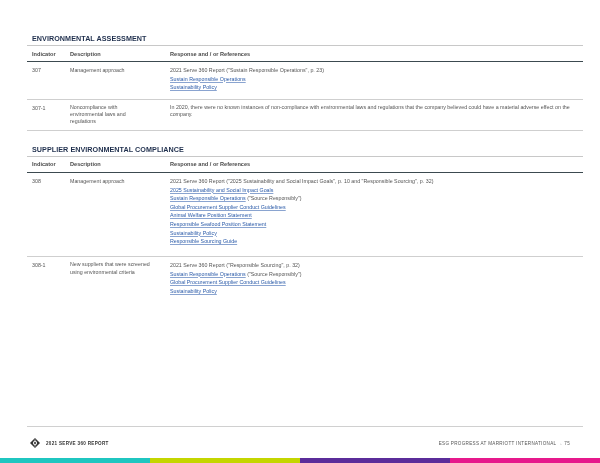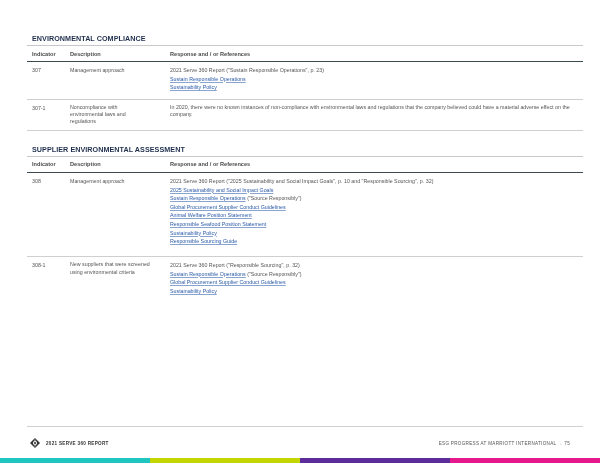--- a/index.html
+++ b/index.html
@@ -24,21 +24,21 @@
   .footer { position: absolute; left: 0; top: 432px; width: 600px; height: 22px; }
   .logo { position: absolute; left: 30px; top: 6px; width: 10px; height: 10px; }
   .footer-left { position: absolute; left: 46px; top: 8.5px; font-size: 4.6px; font-weight: bold; color: #333; letter-spacing: 0.3px; }
   .footer-right { position: absolute; right: 30px; top: 8.5px; font-size: 4.6px; color: #555; letter-spacing: 0.3px; white-space: nowrap; }
   .colorbar { position: absolute; left: 0; top: 458px; width: 600px; height: 5px; display: flex; }
   .colorbar div { flex: 1; height: 100%; }
 </style>
 </head>
 <body>
 
-<div class="section-title" style="top:34px">ENVIRONMENTAL COMPLIANCE</div>
+<div class="section-title" style="top:34px">ENVIRONMENTAL ASSESSMENT</div>
 <div class="tbl" style="top:45px">
   <div class="line-top" style="top:0"></div>
   <div class="hdr" style="top:6px;left:5px">Indicator</div>
   <div class="hdr" style="top:6px;left:43px">Description</div>
   <div class="hdr" style="top:6px;left:143px">Response and / or References</div>
   <div class="line-head" style="top:16px"></div>
 
   <div class="cell" style="top:21px;left:5px">307</div>
   <div class="cell" style="top:21px;left:43px">Management approach</div>
   <div class="cell" style="top:21px;left:143px">
@@ -47,21 +47,21 @@
     <span class="ref-line"><span class="link">Sustainability Policy</span></span>
   </div>
   <div class="line-row" style="top:54px"></div>
 
   <div class="cell" style="top:59px;left:5px">307-1</div>
   <div class="cell" style="top:59px;left:43px;width:80px;line-height:7px">Noncompliance with environmental laws and regulations</div>
   <div class="cell" style="top:59px;left:143px;width:405px;line-height:7px">In 2020, there were no known instances of non-compliance with environmental laws and regulations that the company believed could have a material adverse effect on the company.</div>
   <div class="line-row" style="top:85px"></div>
 </div>
 
-<div class="section-title" style="top:145px">SUPPLIER ENVIRONMENTAL ASSESSMENT</div>
+<div class="section-title" style="top:145px">SUPPLIER ENVIRONMENTAL COMPLIANCE</div>
 <div class="tbl" style="top:156px">
   <div class="line-top" style="top:0"></div>
   <div class="hdr" style="top:5px;left:5px">Indicator</div>
   <div class="hdr" style="top:5px;left:43px">Description</div>
   <div class="hdr" style="top:5px;left:143px">Response and / or References</div>
   <div class="line-head" style="top:16px"></div>
 
   <div class="cell" style="top:21px;left:5px">308</div>
   <div class="cell" style="top:21px;left:43px">Management approach</div>
   <div class="cell" style="top:21px;left:143px">

